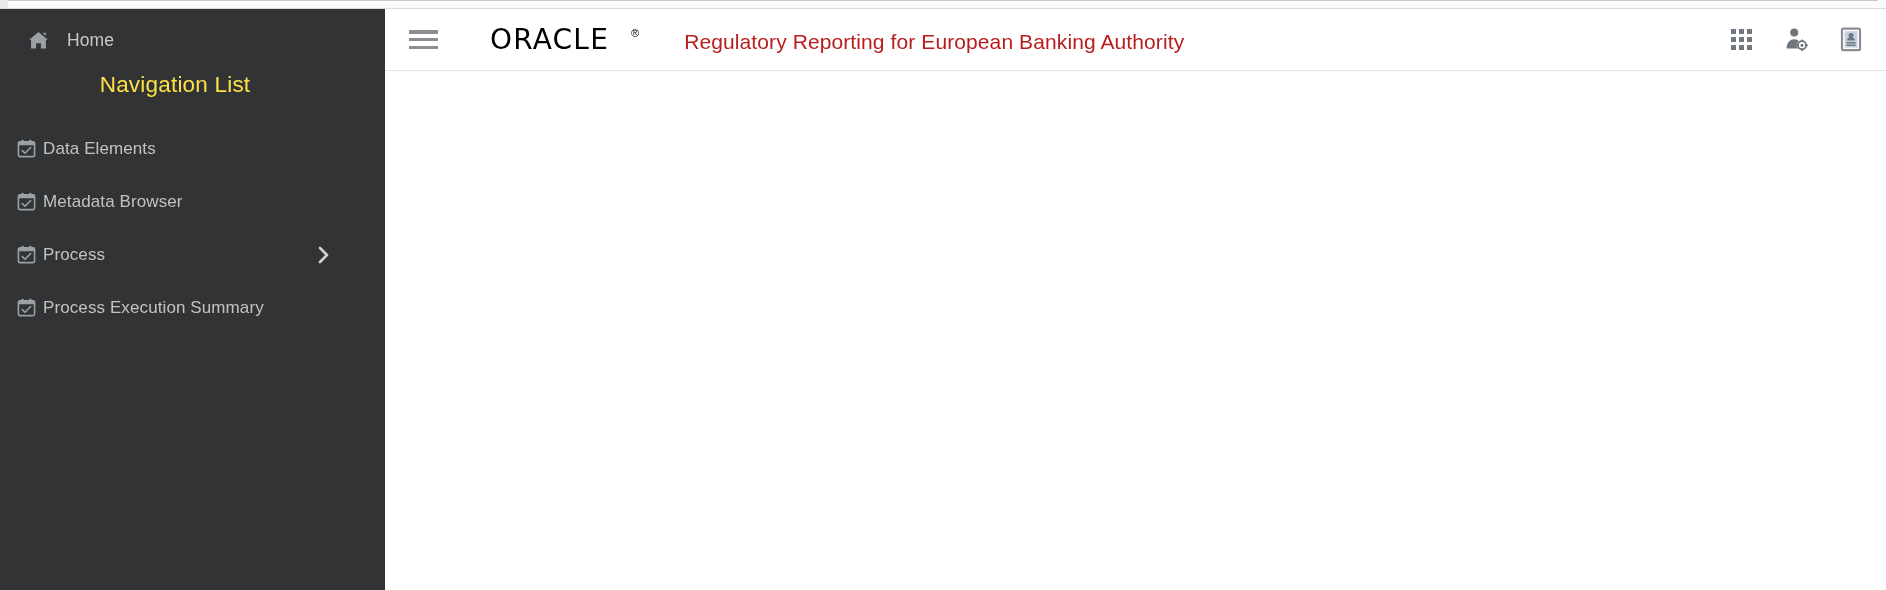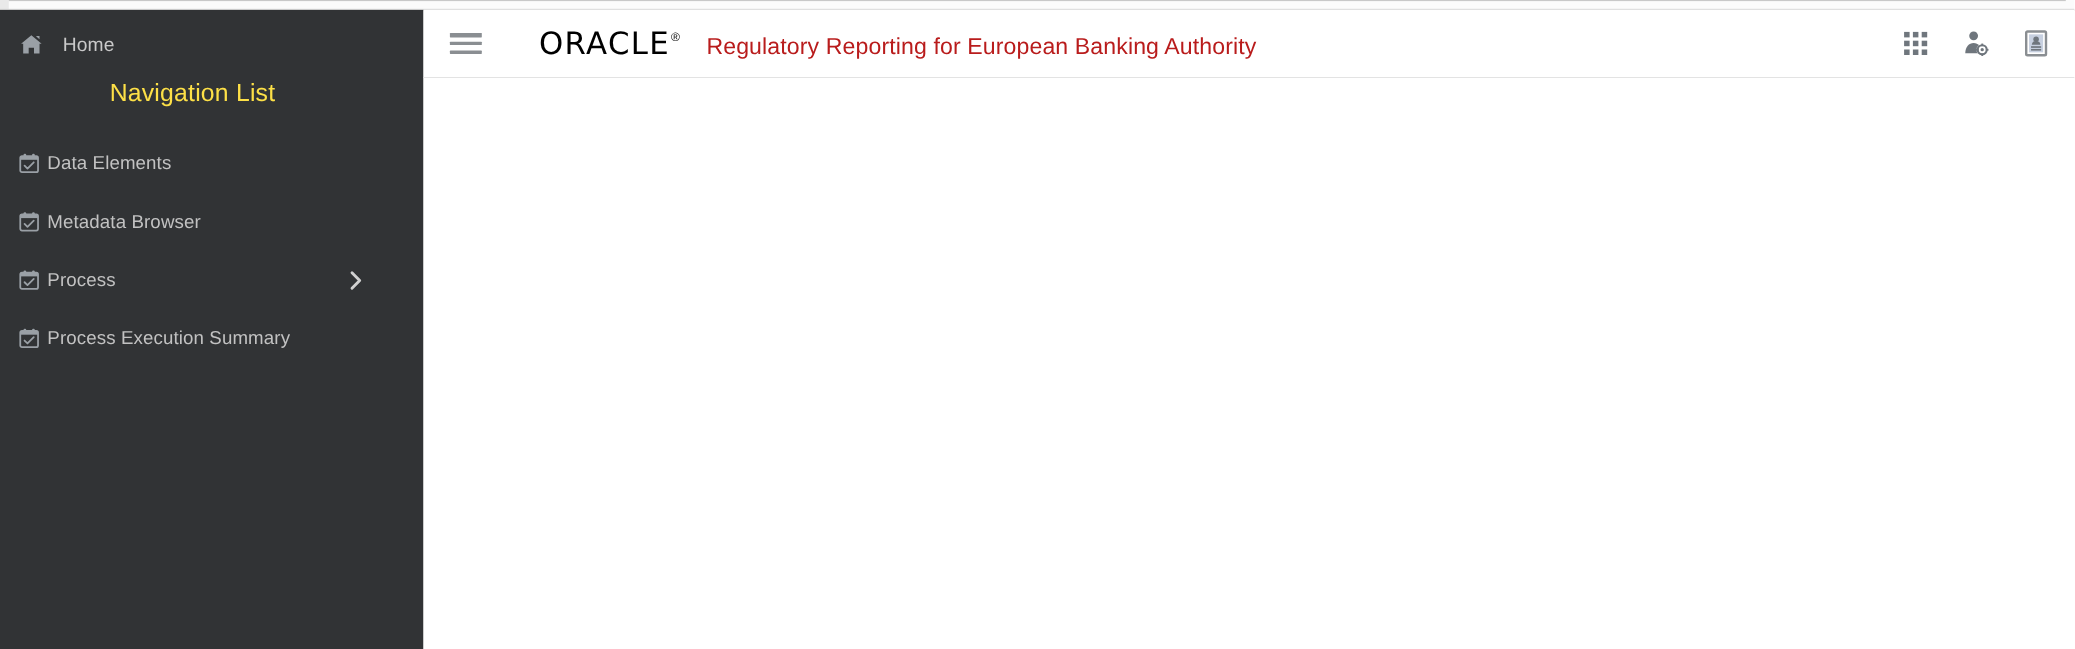--- a/index.html
+++ b/index.html
@@ -61,21 +61,21 @@
   }
 
   .home-row {
     position: absolute;
     top: 9px;
     left: 0;
     width: 385px;
     height: 44px;
     display: flex;
     align-items: center;
-    padding-left: 18px;
+    padding-left: 28px;
     box-sizing: border-box;
     cursor: pointer;
   }
   .home-row .icon-slot {
     width: 30px;
     display: flex;
     align-items: center;
     justify-content: flex-start;
   }
   .home-label {
@@ -167,20 +167,21 @@
   }
 
   .brand {
     position: absolute;
     left: 105px;
     top: 50%;
     transform: translateY(-50%);
     display: flex;
     align-items: baseline;
     white-space: nowrap;
+    gap: 21px;
   }
   .oracle-word {
     font-family: "DejaVu Sans", sans-serif;
     font-size: 28px;
     font-weight: 400;
     letter-spacing: 1.2px;
     color: #000000;
     line-height: 1;
   }
   .oracle-reg {

